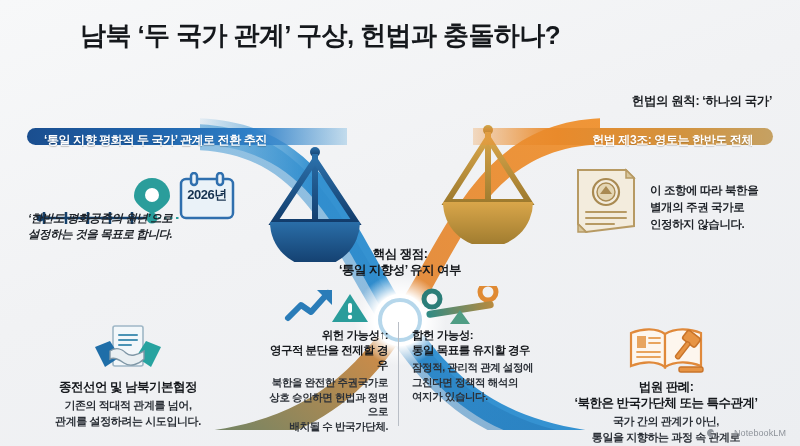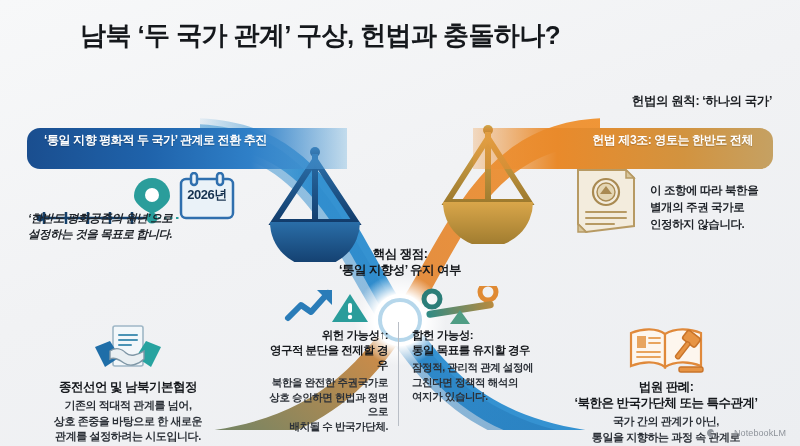--- a/index.html
+++ b/index.html
@@ -25,21 +25,21 @@
   
   .sec-head{
     position:absolute;font-size:12.5px;font-weight:bold;color:#1b1e22;
     letter-spacing:-0.4px;white-space:nowrap;
   }
   .sec-head.left{left:33px;top:93px;}
   .sec-head.right{right:28px;top:93px;}
 
   
   .banner{
-    position:absolute;height:41px;line-height:25px;
+    position:absolute;height:17px;line-height:25px;
     font-size:12px;font-weight:bold;color:#ffffff;letter-spacing:-0.4px;
     white-space:nowrap;
   }
   .banner-blue{
     left:27px;top:128px;width:320px;padding-left:17px;box-sizing:border-box;
     background:linear-gradient(90deg,#1a4e8f 0%,#1f63ab 38%,#2f80c8 70%,rgba(105,175,220,0.35) 100%);
     border-radius:13px 0 0 13px;
     text-shadow:0 1px 1px rgba(0,0,0,0.25);
   }
   .banner-orange{
@@ -322,21 +322,20 @@
       <path d="M1 22 L16 16 L26 32 L11 42 Z" fill="#1f6ea8"></path>
       <path d="M67 22 L52 16 L42 32 L57 42 Z" fill="#27a3a0"></path>
       <path d="M16 26 C 22 22, 28 24, 32 28 C 36 32, 44 30, 50 26
                L 50 34 C 44 40, 36 42, 30 38 C 24 34, 20 32, 16 34 Z" fill="#e9eff2" stroke="#7f97a6" stroke-width="1.4"></path>
     </svg>
     <div class="blk-title">
       <div>종전선언 및 남북기본협정</div>
     </div>
     <div class="blk-body">
       <div>기존의 적대적 관계를 넘어,</div>
-      <div>상호 존중을 바탕으로 한 새로운</div>
       <div>관계를 설정하려는 시도입니다.</div>
     </div>
   </div>
 
   <div class="block blk-right">
     <svg width="78" height="50" viewBox="0 0 78 50" aria-hidden="true">
       <path d="M4 8 C 16 3, 30 3, 38 9 L 38 42 C 30 36, 16 36, 4 41 Z" fill="#fdf6ee" stroke="#e0893a" stroke-width="2.2"></path>
       <path d="M74 8 C 62 3, 48 3, 38 9 L 38 42 C 48 36, 62 36, 74 41 Z" fill="#fdf6ee" stroke="#e0893a" stroke-width="2.2"></path>
       <rect x="10" y="11" width="9" height="12" fill="#e8a45e"></rect>
       <g stroke="#e8a45e" stroke-width="1.8" stroke-linecap="round">

